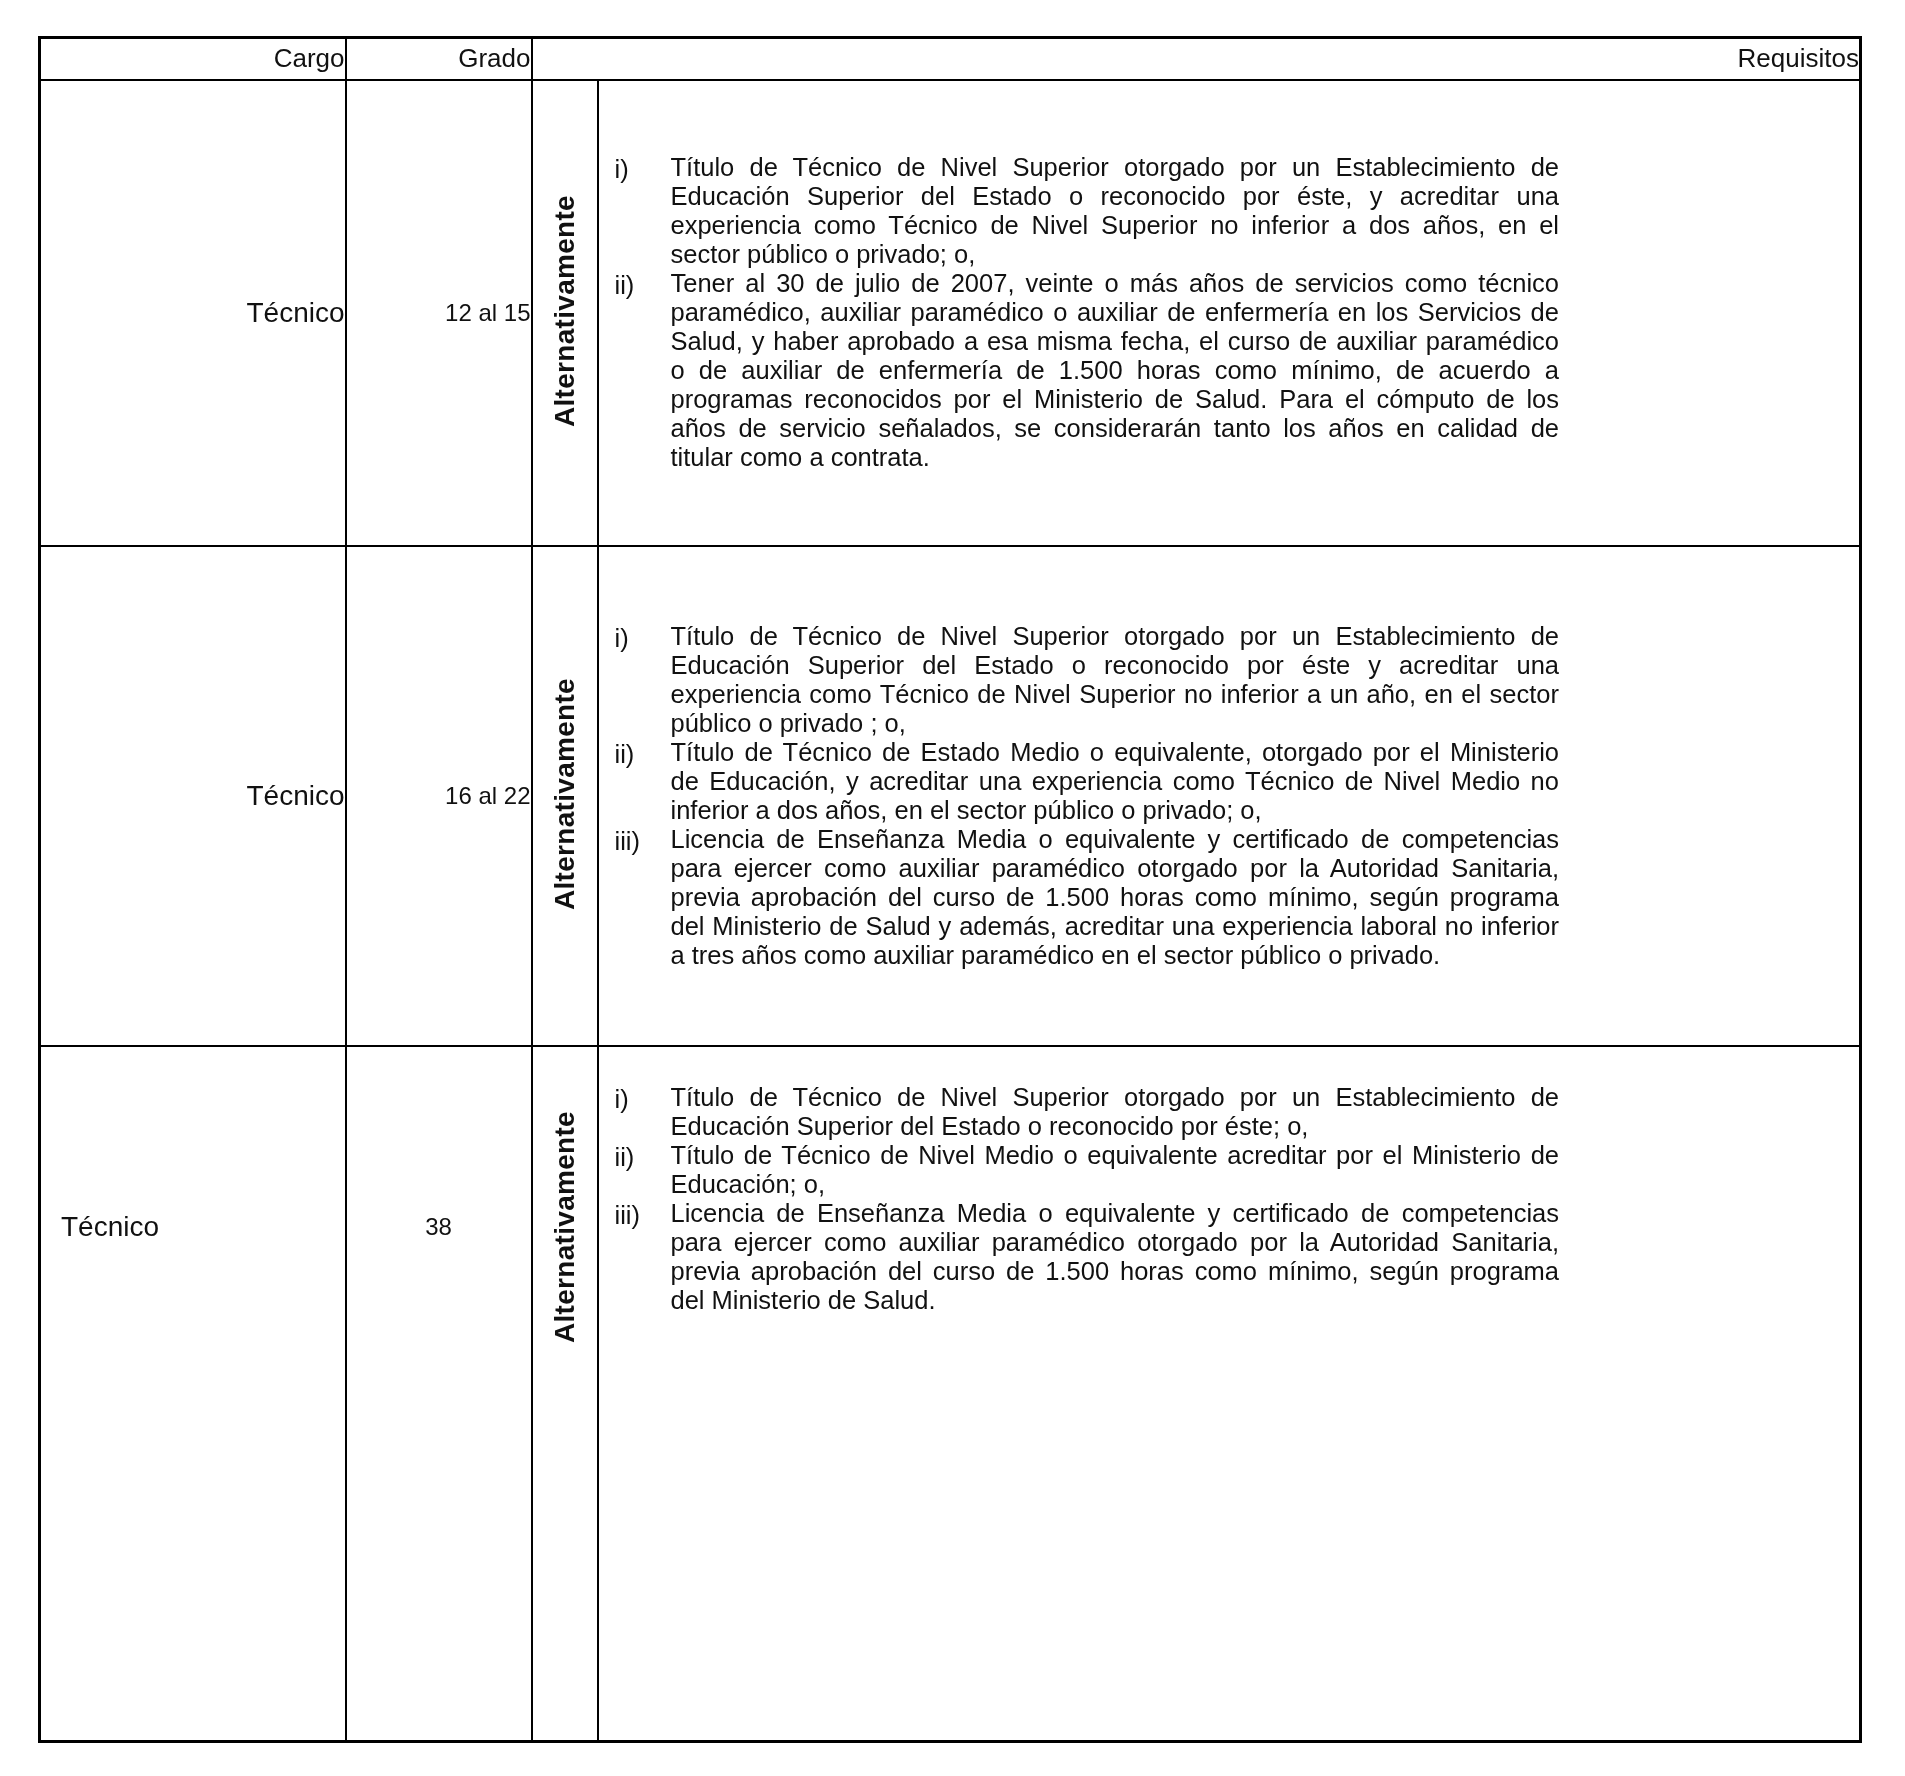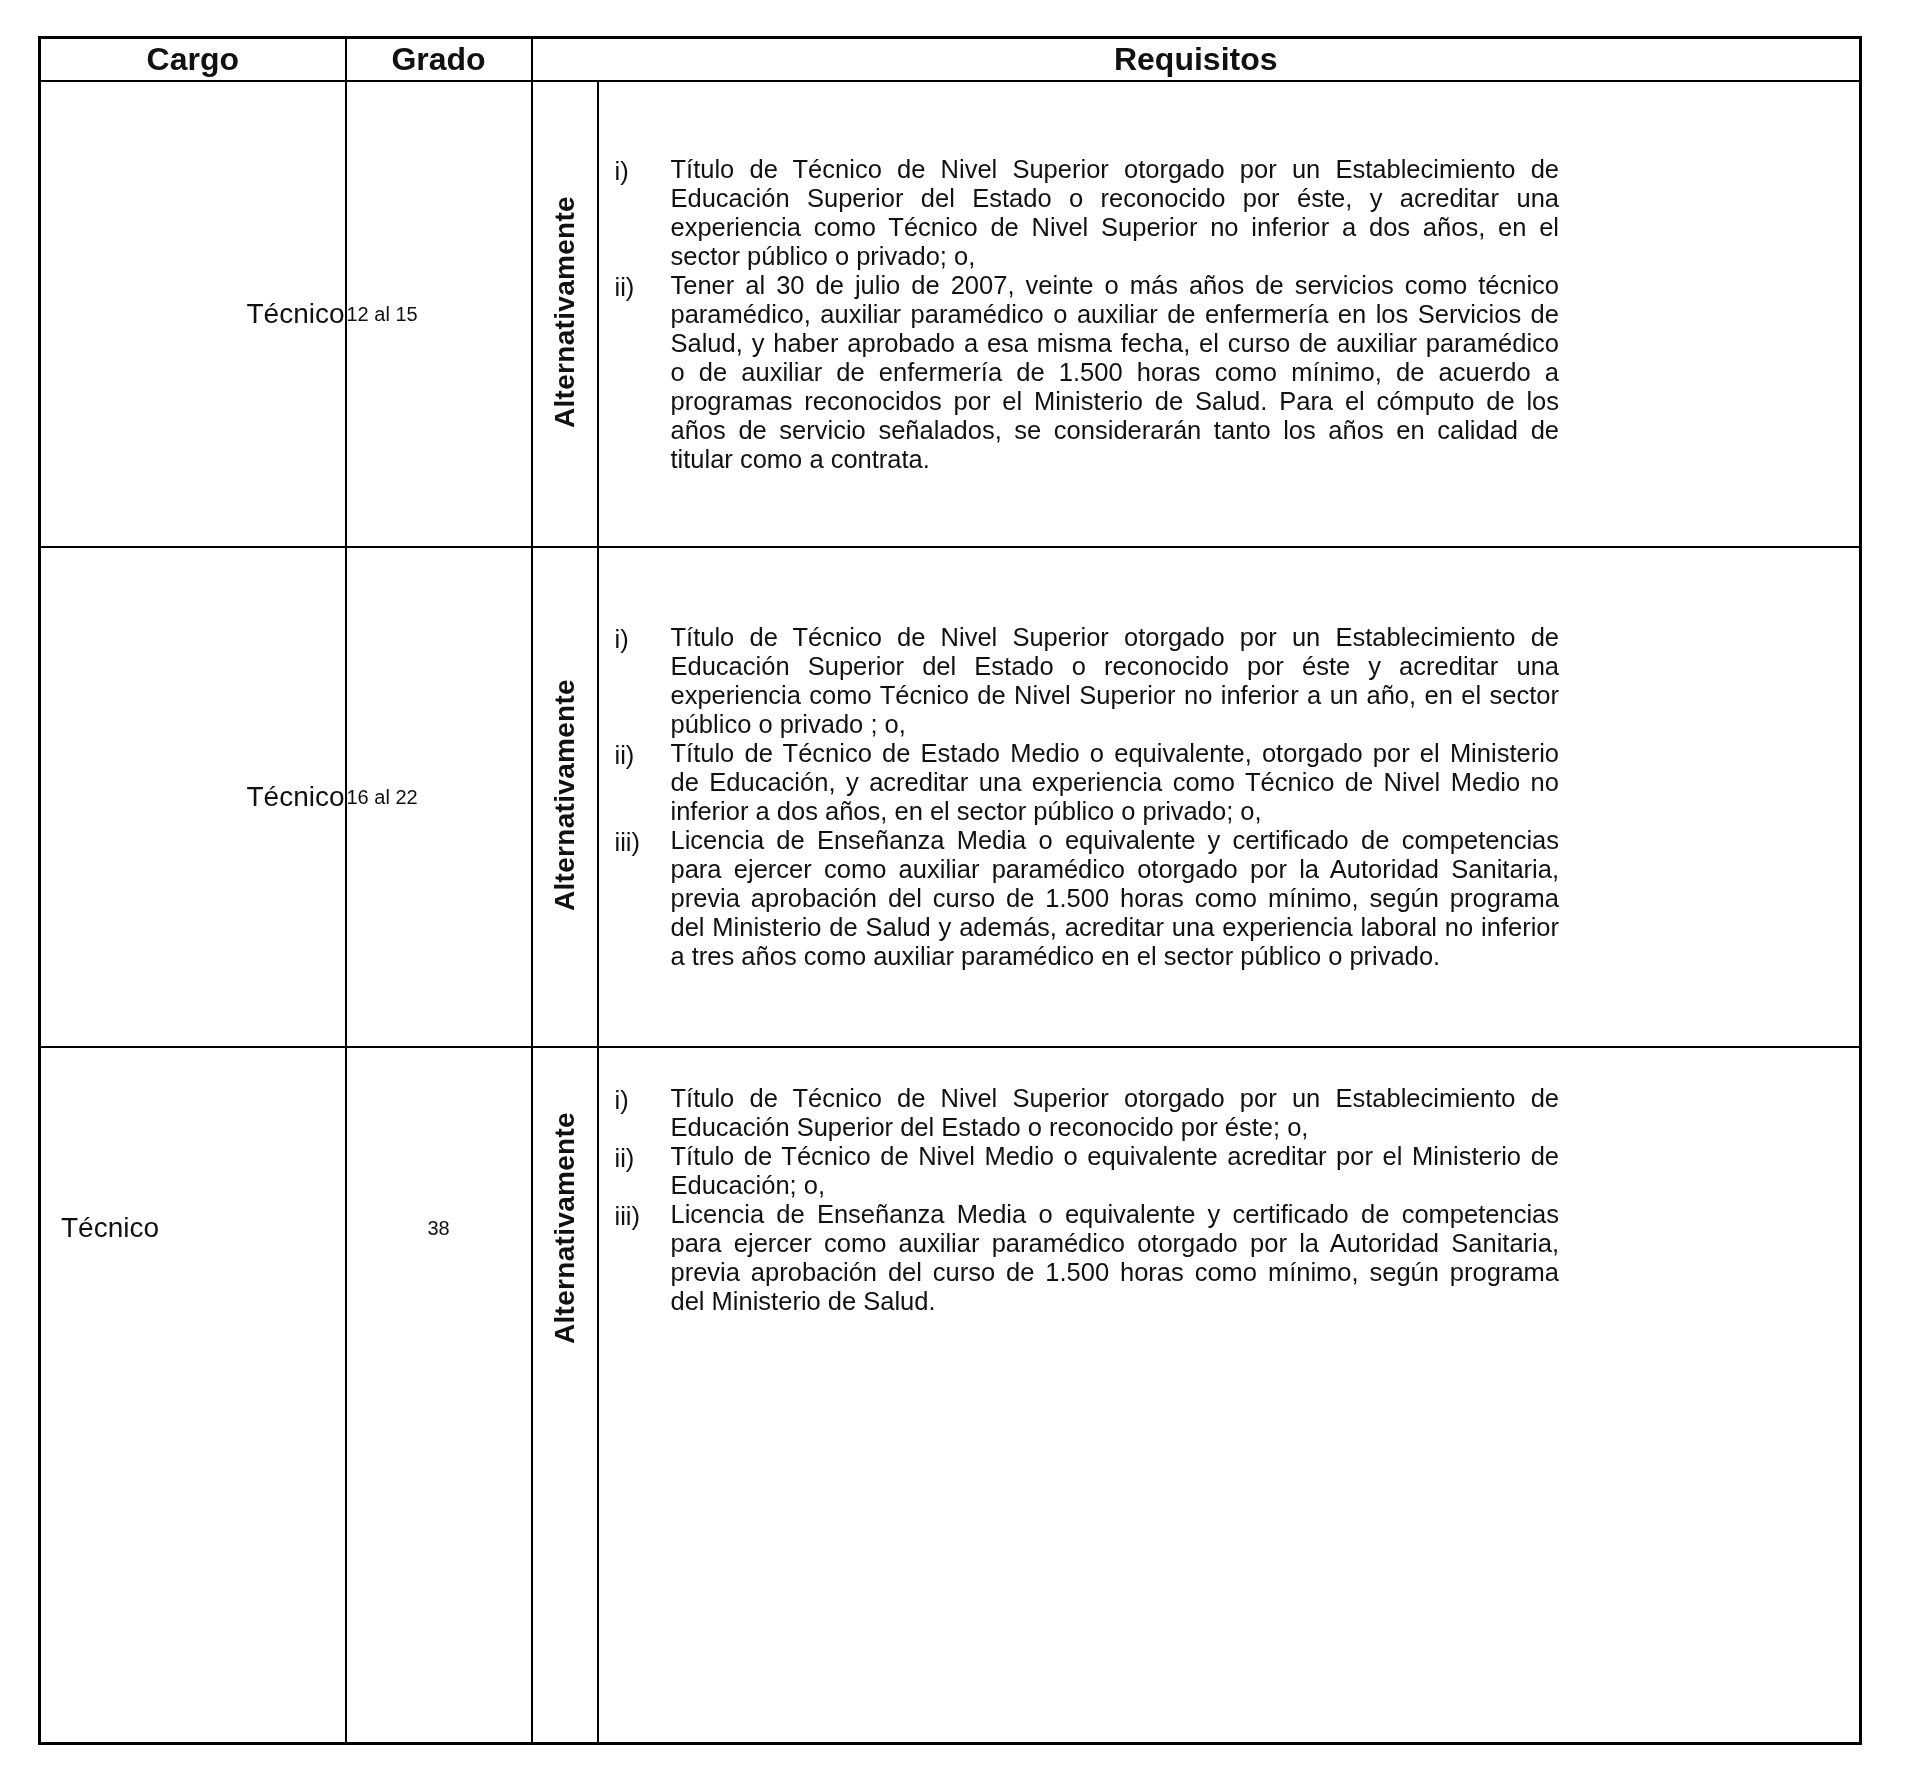--- a/index.html
+++ b/index.html
@@ -17,41 +17,41 @@
     top: 36px;
     width: 1824px;
     border-collapse: collapse;
     table-layout: fixed;
     border: 3px solid #000;
   }
   .doc-table th, .doc-table td {
     border: 2px solid #000;
   }
   .doc-table thead th {
-    font-weight: bold;
-    font-size: 32px;
+    font-weight: normal;
+    font-size: 26px;
     height: 42px;
-    text-align: center;
+    text-align: right;
     vertical-align: middle;
     padding: 2px 0;
   }
   tr.body-row-1 { height: 466px; }
   tr.body-row-2 { height: 500px; }
   tr.body-row-3 { height: 696px; }
 
   td.cargo-cell {
     font-size: 28px;
     vertical-align: middle;
     padding-left: 20px;
     text-align: right;
   }
   td.grado-cell {
-    font-size: 20px;
+    font-size: 24px;
     vertical-align: middle;
-    text-align: left;
+    text-align: right;
   }
   td.alt-cell {
     vertical-align: middle;
     text-align: center;
   }
   .alt-text {
     display: inline-block;
     writing-mode: vertical-rl;
     transform: rotate(180deg);
     font-weight: bold;

